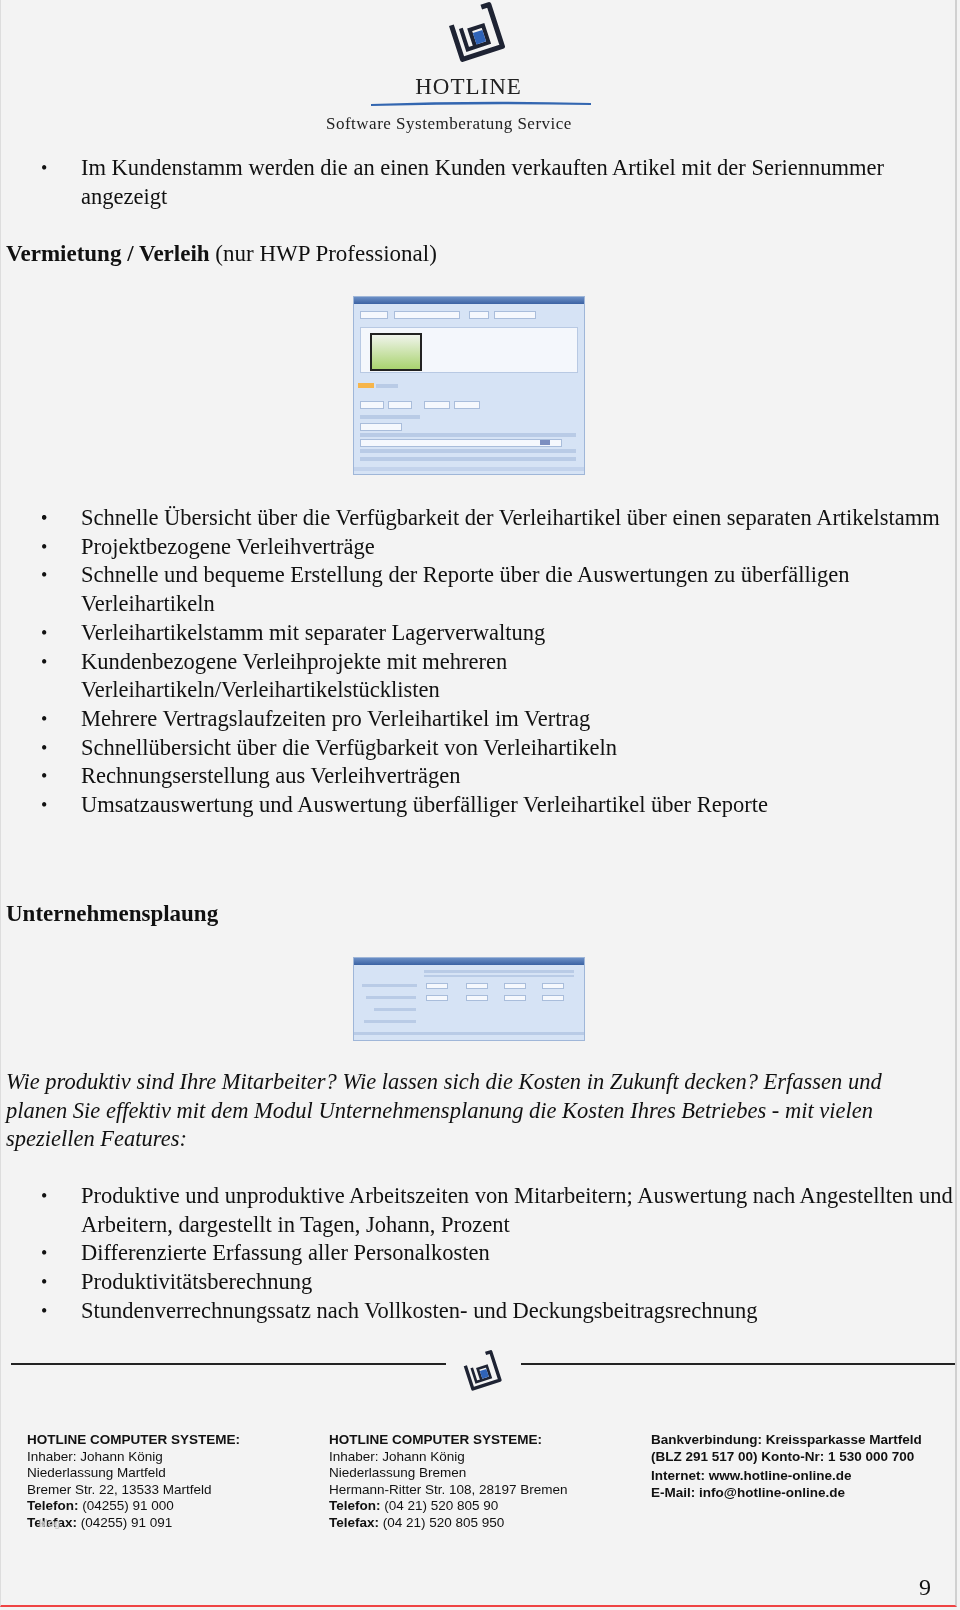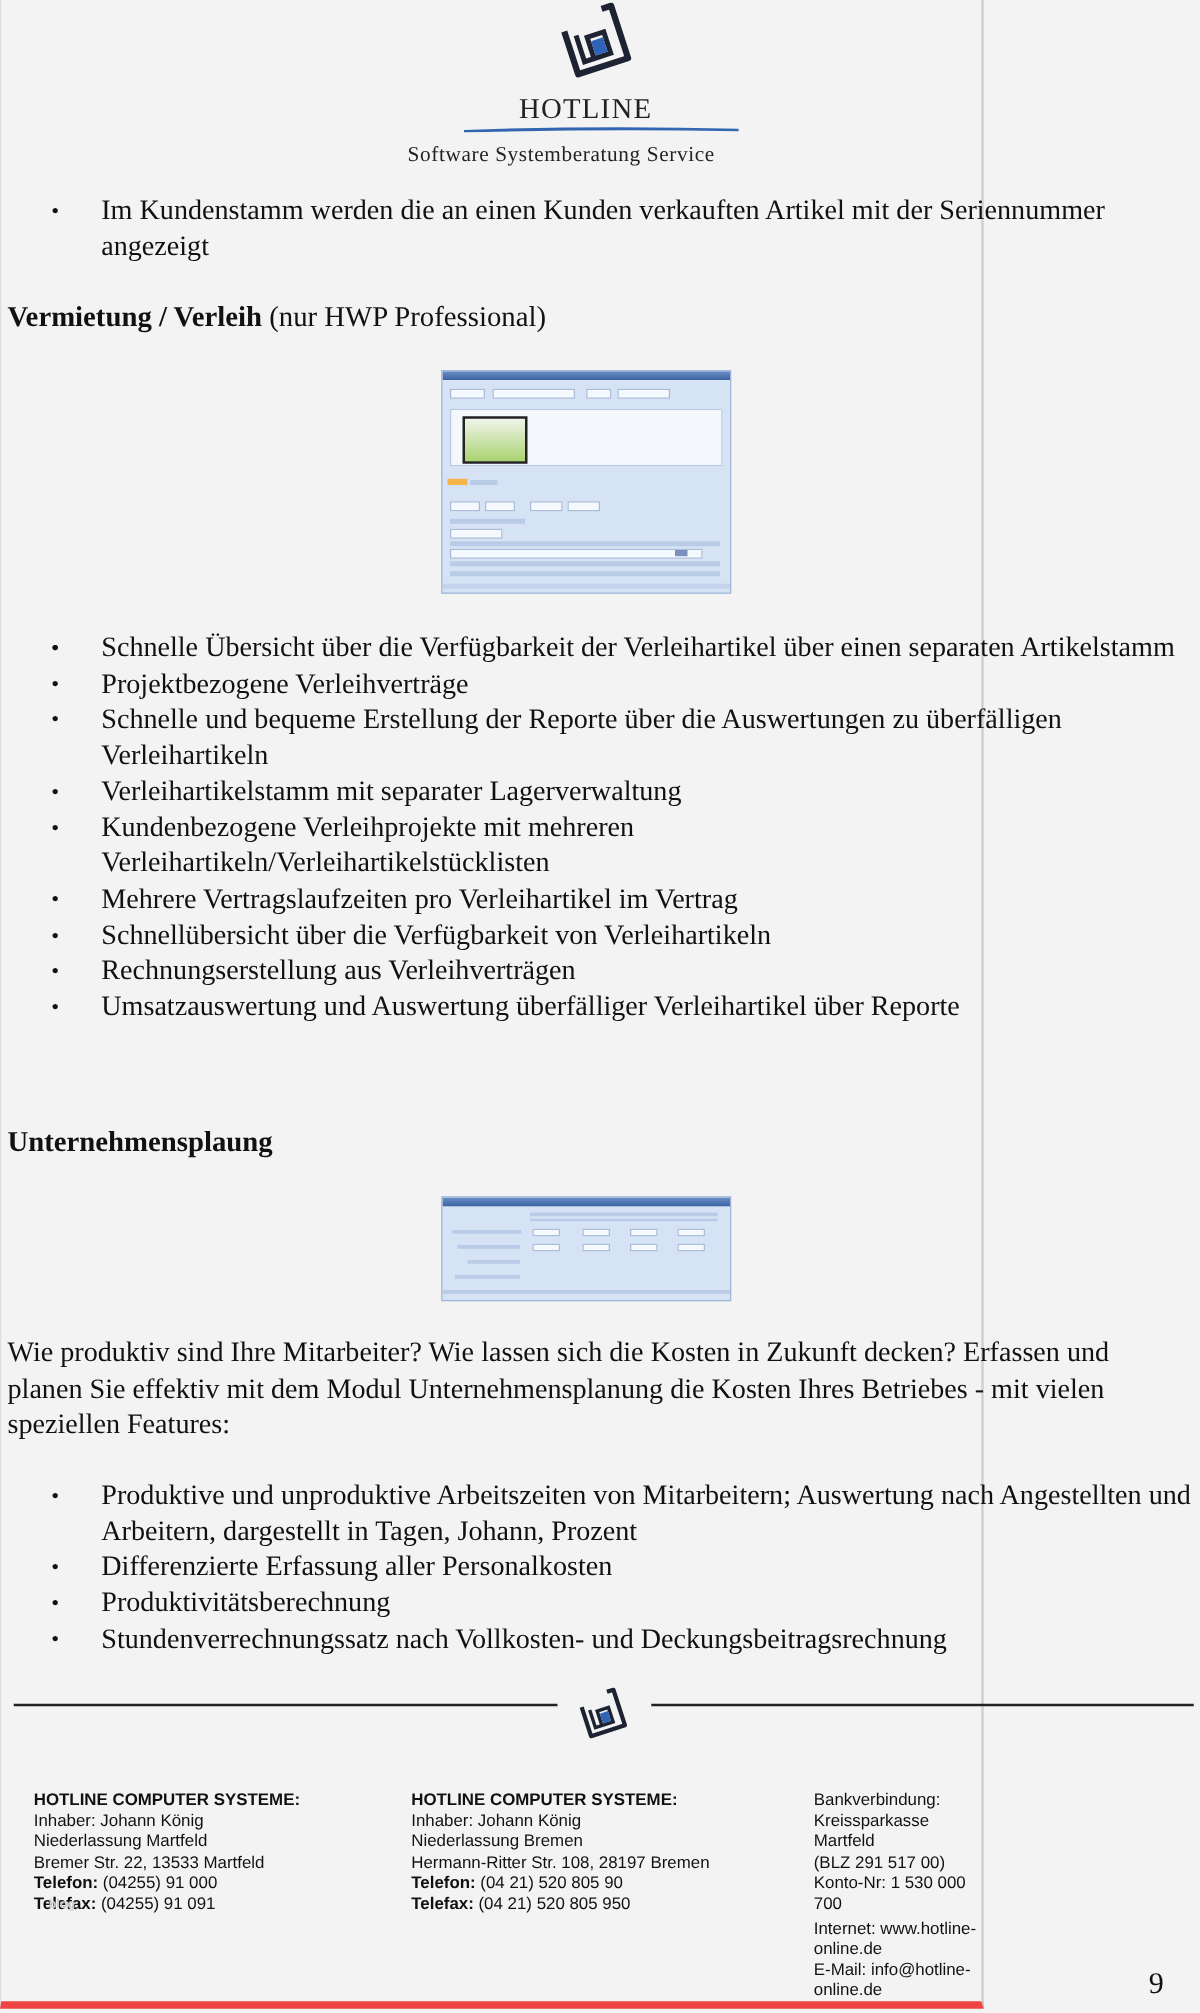--- a/index.html
+++ b/index.html
@@ -4,22 +4,22 @@
 <style>
   html, body { margin: 0; padding: 0; }
   body {
     width: 960px; height: 1610px; overflow: hidden;
     background: #f3f3f3;
     font-family: "Liberation Serif", serif;
     color: #111;
     position: relative;
   }
   .page {
-    position: absolute; left: 0; top: 0; width: 787px; height: 1607px;
-    border-right: 2px solid #d0d0d0; border-bottom: 6px solid #ef4444;
+    position: absolute; left: 0; top: 0; width: 957px; height: 1607px;
+    border-right: 2px solid #d0d0d0; border-bottom: 2px solid #ef4444;
     border-left: 1px solid #ddd;
     box-sizing: border-box;
   }
   
   .header-logo { position: absolute; left: 440px; top: 2px; width: 70px; height: 62px; }
   .brand-name {
     position: absolute; left: 360px; top: 74px; width: 215px; text-align: center;
     font-family: "Liberation Serif", serif; font-size: 23px; letter-spacing: 1px; color: #222;
   }
   .brand-swoosh {
@@ -36,21 +36,21 @@
     position: relative; padding-left: 80px; font-size: 22.5px; line-height: 28.7px;
   }
   ul.bullets li .bullet {
     position: absolute; left: 40px; top: 0; font-size: 18px;
   }
   .heading {
     position: absolute; left: 5px; font-size: 23px; line-height: 30px;
   }
   .heading b { font-weight: bold; }
   .para {
-    position: absolute; left: 5px; width: 935px; font-size: 22.5px; line-height: 28.7px;
+    position: absolute; left: 5px; width: 935px; font-size: 22.5px; line-height: 28.7px; font-style: italic;
   }
   
   .shot {
     position: absolute; background: #d6e3f5; border: 1px solid #9fb6d8; overflow: hidden;
   }
   .shot .titlebar { height: 7px; background: linear-gradient(#6b8fc6, #3b62a3); }
   .shot .row { position: absolute; height: 4px; background: #b9cbe6; }
   .shot .field { position: absolute; height: 6px; background: #f5f8fd; border: 1px solid #a9bddb; }
   .shot .photo { position: absolute; background: linear-gradient(#f0f4ec, #a9d36f); border: 2px solid #222; }
   .shot .orange { position: absolute; background: #f6b54b; }
@@ -191,21 +191,21 @@
 
   <div class="footer-col" style="left:328px;">
     <div class="b">HOTLINE COMPUTER SYSTEME:</div>
     <div>Inhaber: Johann König</div>
     <div>Niederlassung Bremen</div>
     <div>Hermann-Ritter Str. 108, 28197 Bremen</div>
     <div><span class="b">Telefon:</span><span> (04 21) 520 805 90</span></div>
     <div><span class="b">Telefax:</span><span> (04 21) 520 805 950</span></div>
   </div>
 
-  <div class="footer-col" style="left:650px;">
+  <div class="footer-col" style="left:650px;font-weight:bold;">
     <div>Bankverbindung: Kreissparkasse Martfeld</div>
     <div style="margin-bottom:3px;">(BLZ 291 517 00) Konto-Nr: 1 530 000 700</div>
     <div>Internet: www.hotline-online.de</div>
     <div>E-Mail: info@hotline-online.de</div>
   </div>
 
   <div class="blog-mark">blog</div>
   <div class="page-number">9</div>
 </div>
 

